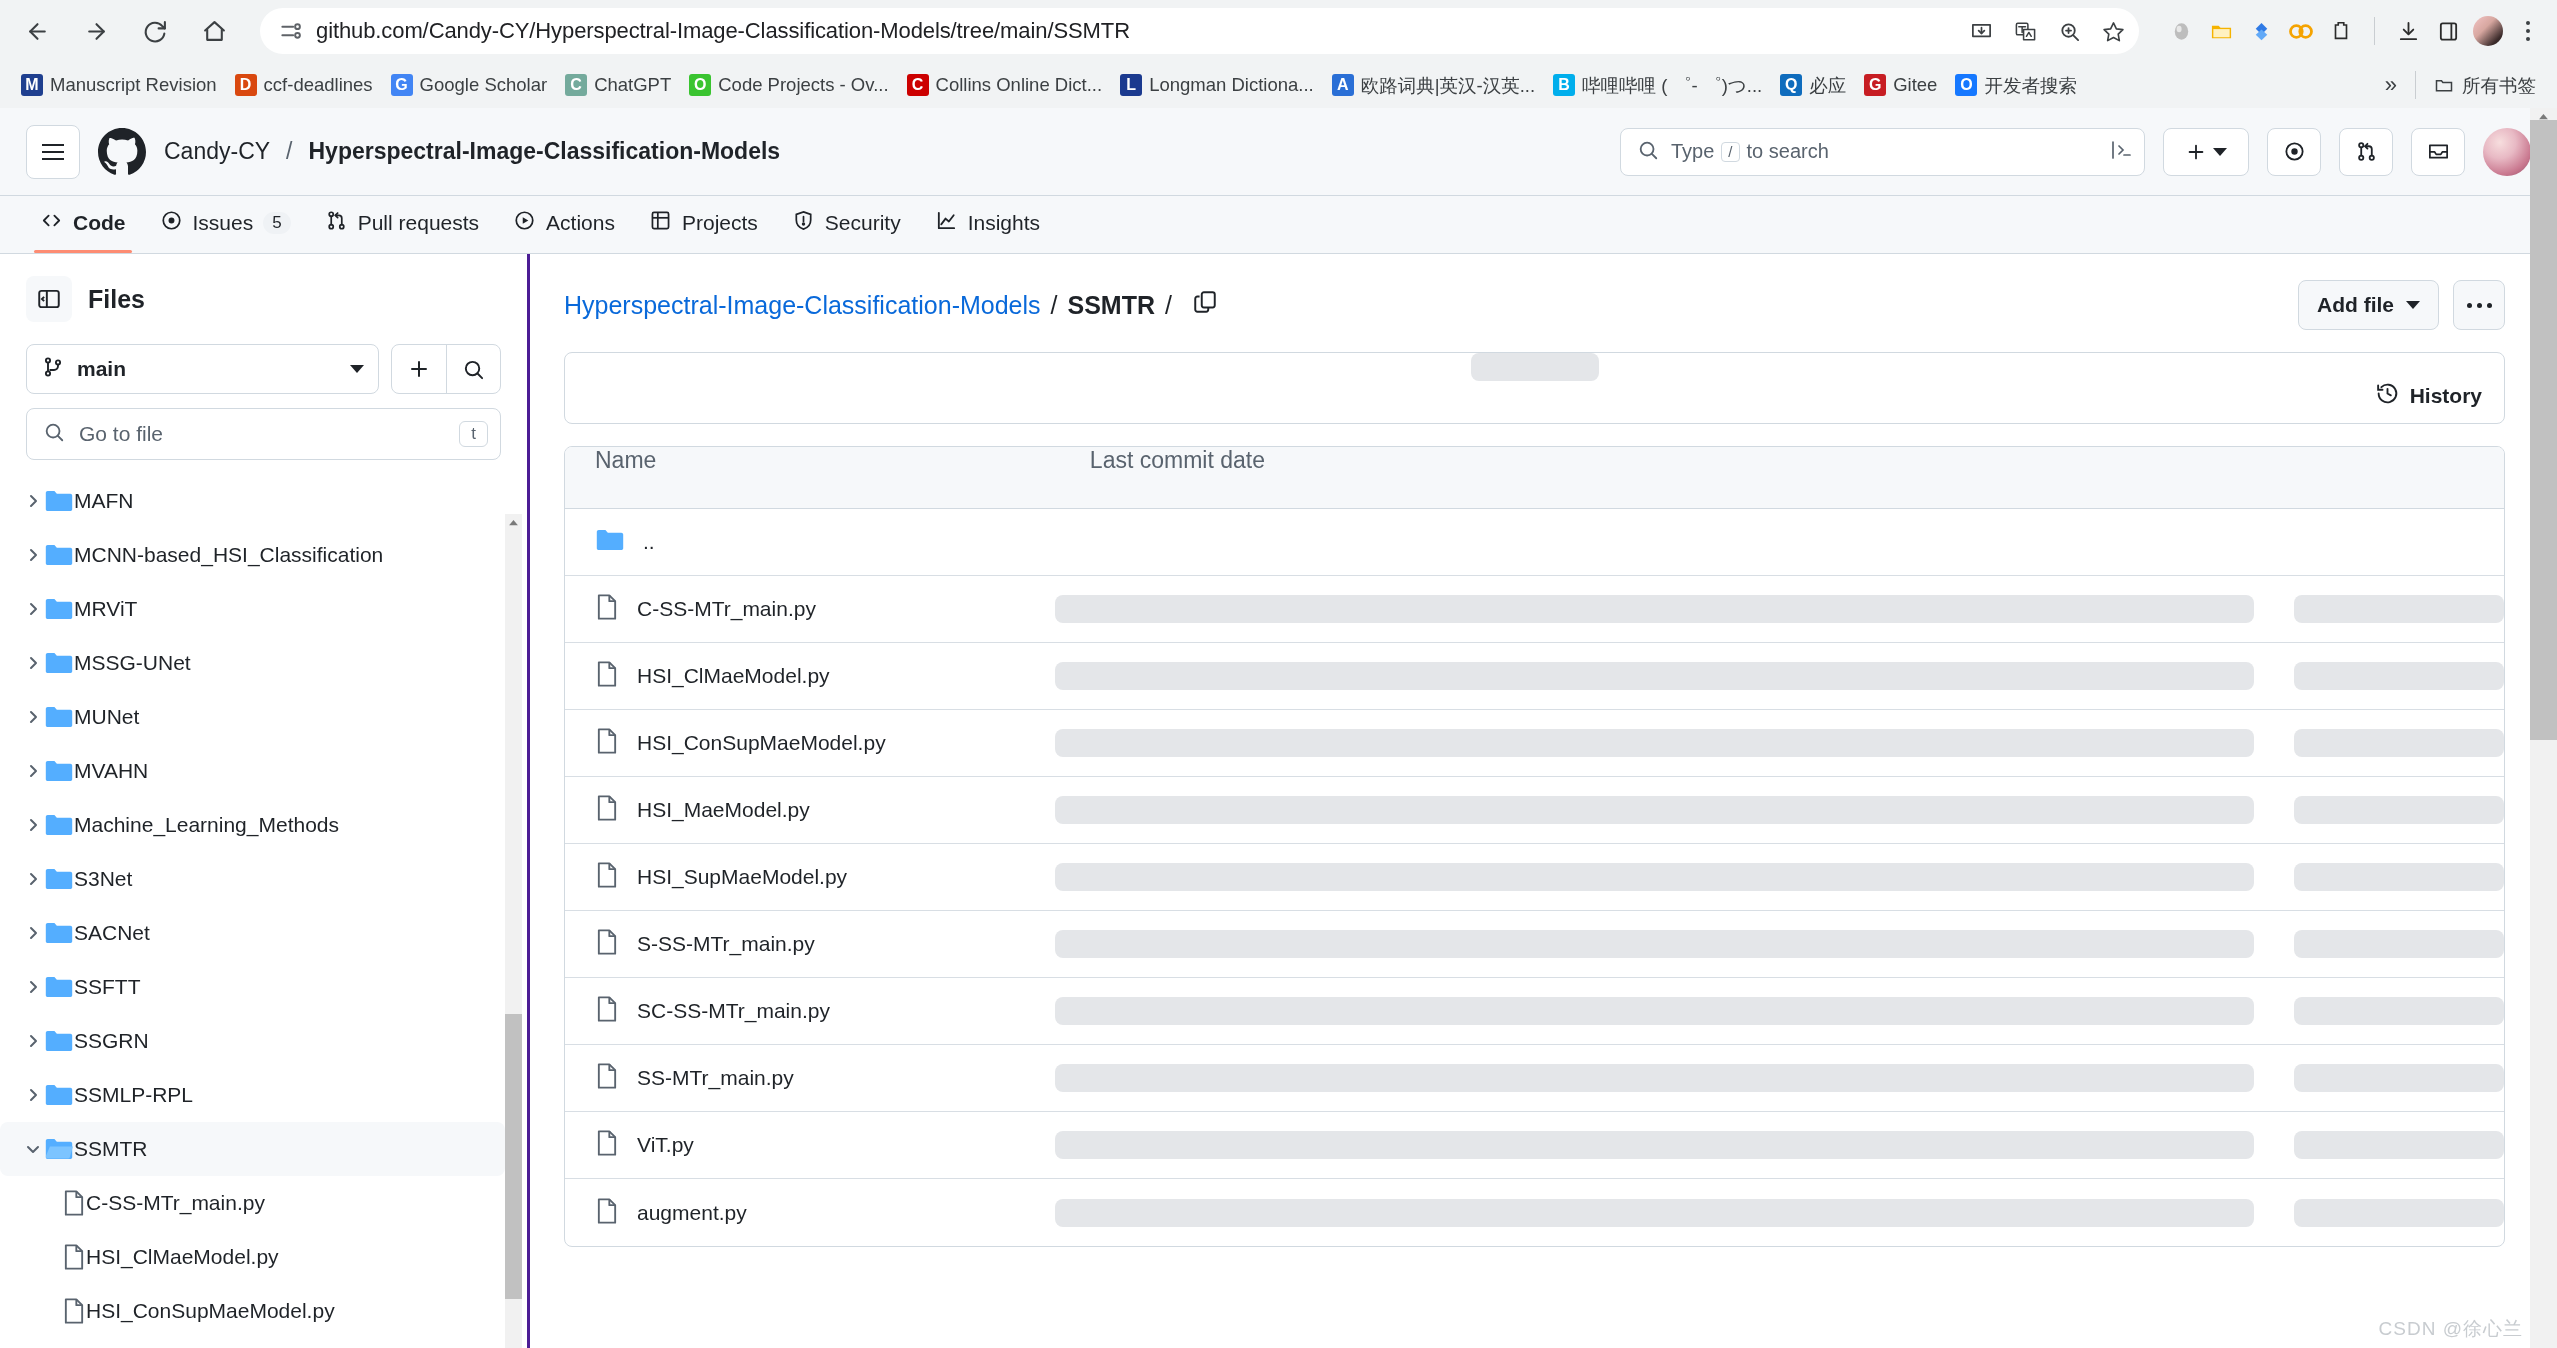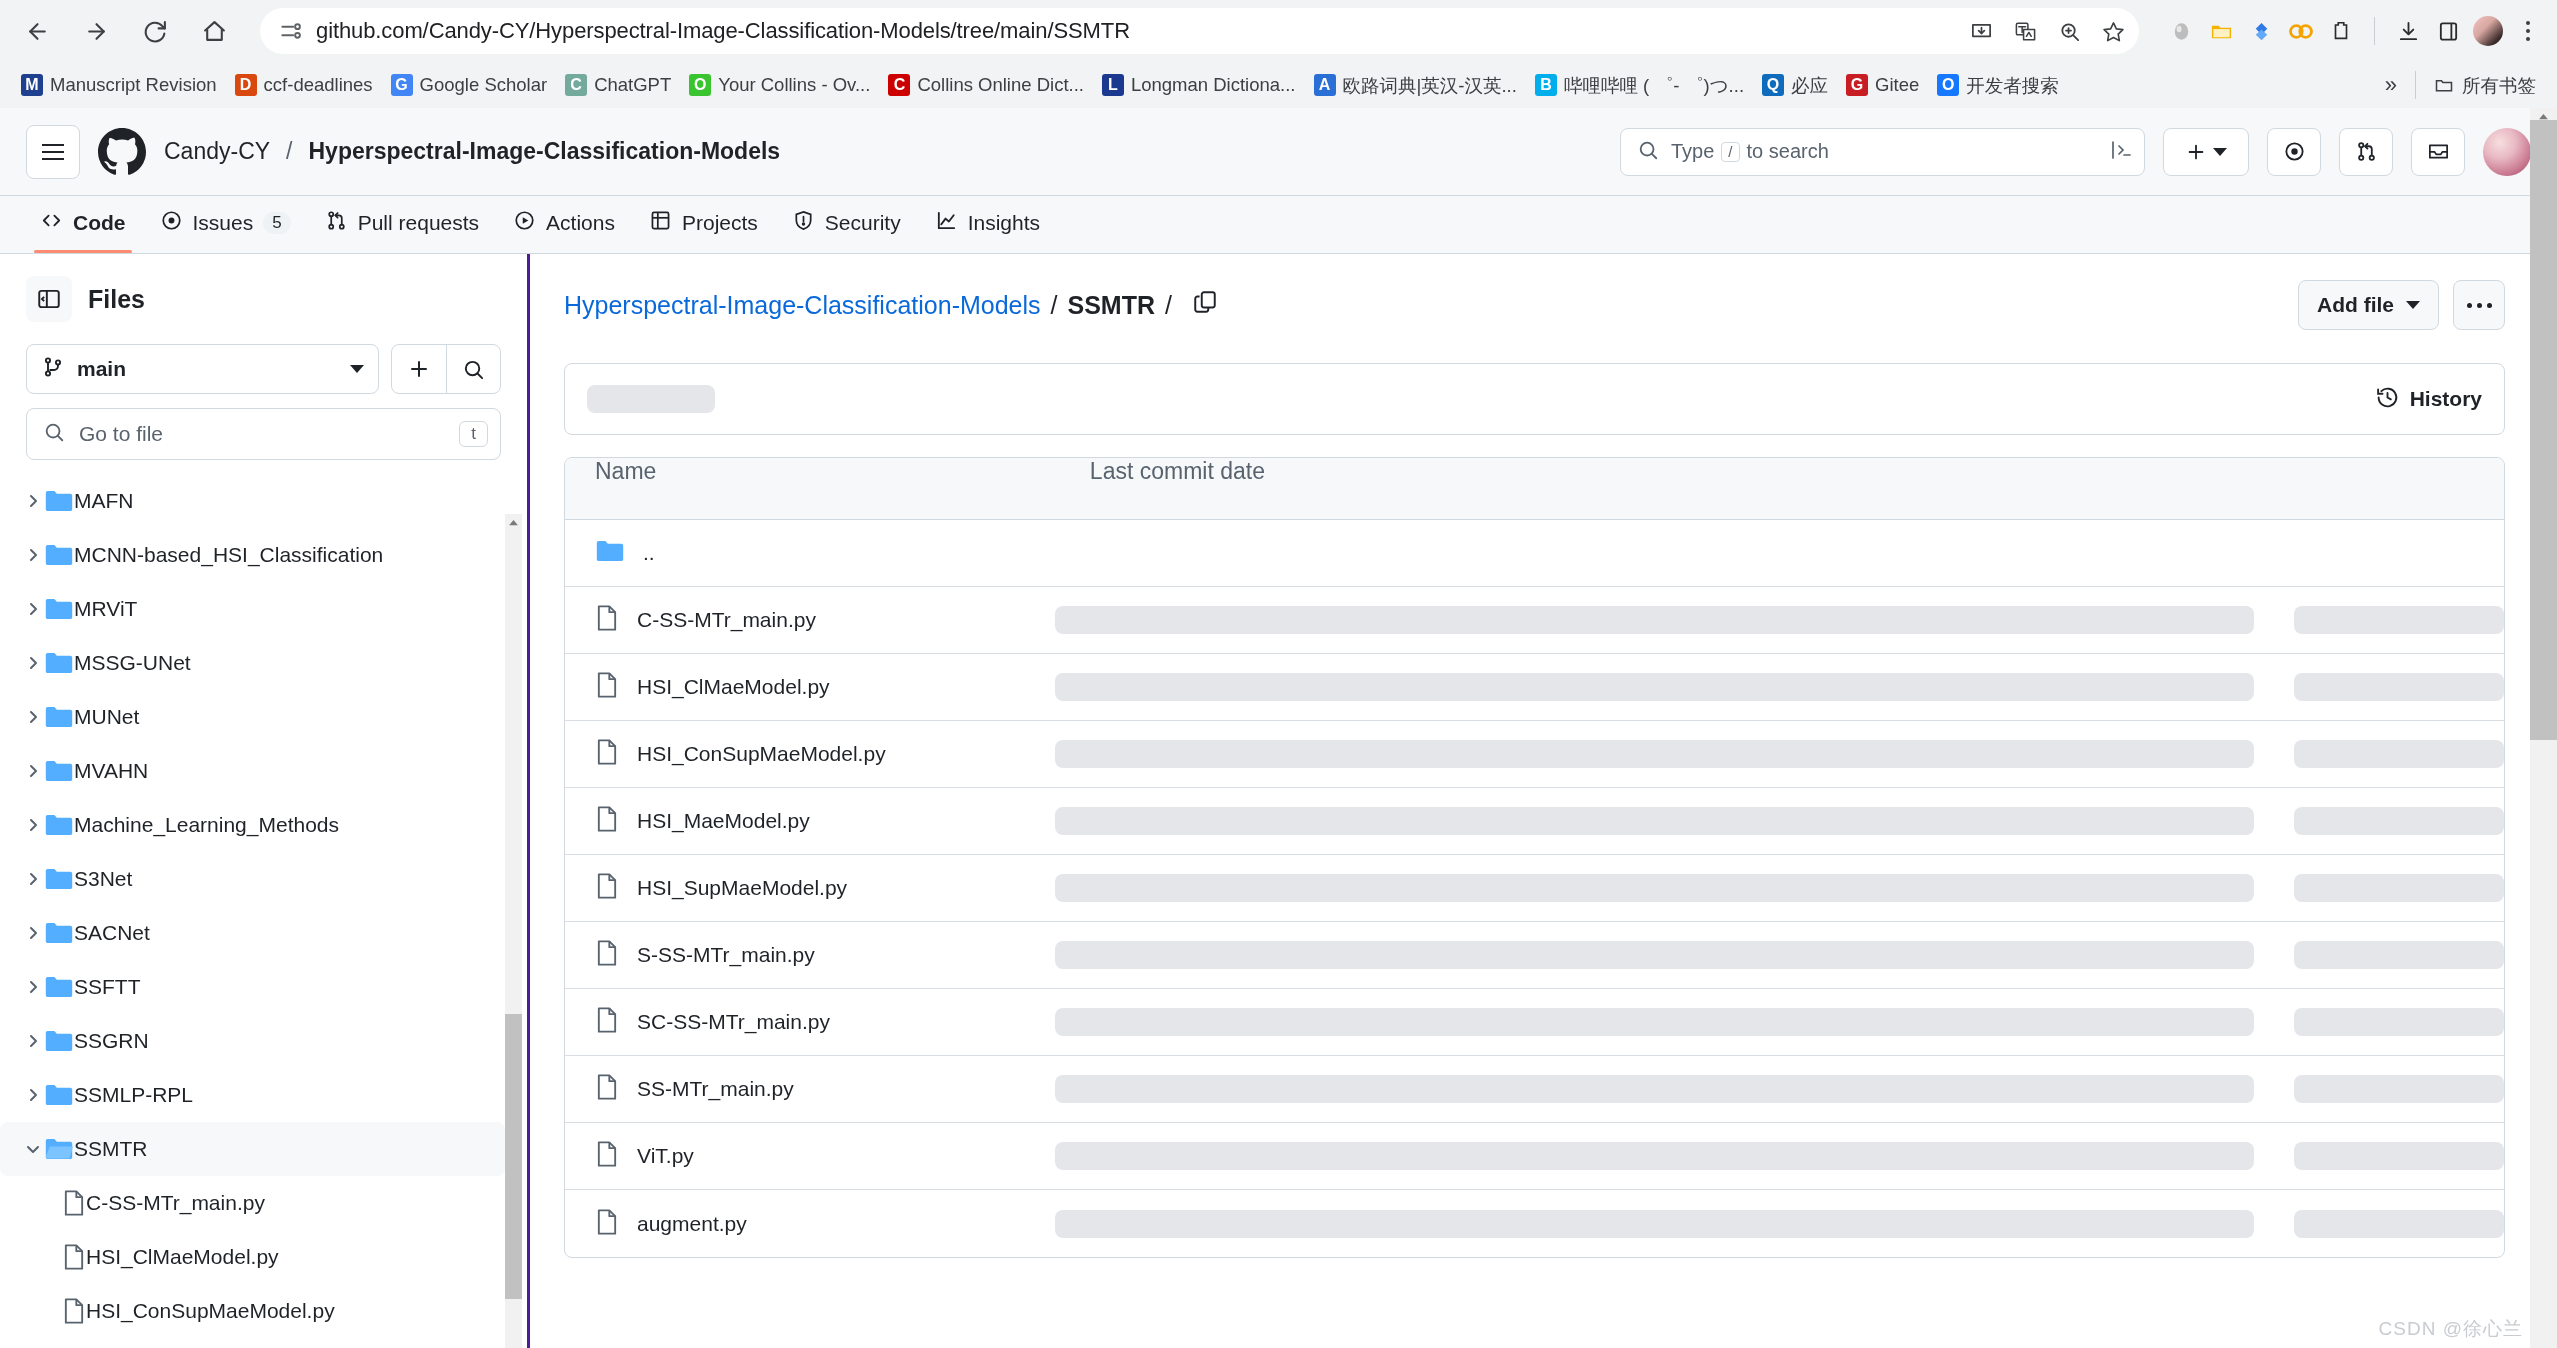--- a/index.html
+++ b/index.html
@@ -199,22 +199,22 @@
     font-size: 21px; font-weight: bold; color: #1f2328;
   }
   .dots-btn {
     width: 52px; height: 50px; background: #f6f8fa; border: 1px solid #d1d9e0;
     border-radius: 8px; display: flex; align-items: center; justify-content: center;
     gap: 5px; cursor: pointer;
   }
   .dots-btn i { width: 5px; height: 5px; border-radius: 50%; background: #1f2328; display: block; }
 
   .commit-box {
-    margin-top: 33px; border: 1px solid #d1d9e0; border-radius: 8px;
-    height: 72px; display: flex; align-items: center; padding: 0 22px;
+    margin-top: 22px; border: 1px solid #d1d9e0; border-radius: 8px;
+    height: 72px; display: flex; align-items: center; padding: 0 22px; flex-direction: column;
   }
   .skel { background: #e4e6e9; border-radius: 8px; }
   .commit-skel { width: 128px; height: 28px; }
   .hist-wrap { margin-left: auto; display: flex; align-items: center; gap: 10px; cursor: pointer; }
   .hist-label { font-size: 21px; font-weight: bold; color: #1f2328; }
 
   .files-table {
     margin-top: 22px; border: 1px solid #d1d9e0; border-radius: 8px;
     overflow: hidden; background: #fff;
   }
@@ -385,21 +385,21 @@
       <div class="bm">
         <span class="bm-ico" style="background: rgb(66, 133, 244);">G</span>
         <span>Google Scholar</span>
       </div>
       <div class="bm">
         <span class="bm-ico" style="background: rgb(116, 170, 156);">C</span>
         <span>ChatGPT</span>
       </div>
       <div class="bm">
         <span class="bm-ico" style="background: rgb(58, 196, 48);">O</span>
-        <span>Your Collins - Ov...</span>
+        <span>Code Projects - Ov...</span>
       </div>
       <div class="bm">
         <span class="bm-ico" style="background: rgb(204, 0, 0);">C</span>
         <span>Collins Online Dict...</span>
       </div>
       <div class="bm">
         <span class="bm-ico" style="background: rgb(27, 58, 143);">L</span>
         <span>Longman Dictiona...</span>
       </div>
       <div class="bm">

